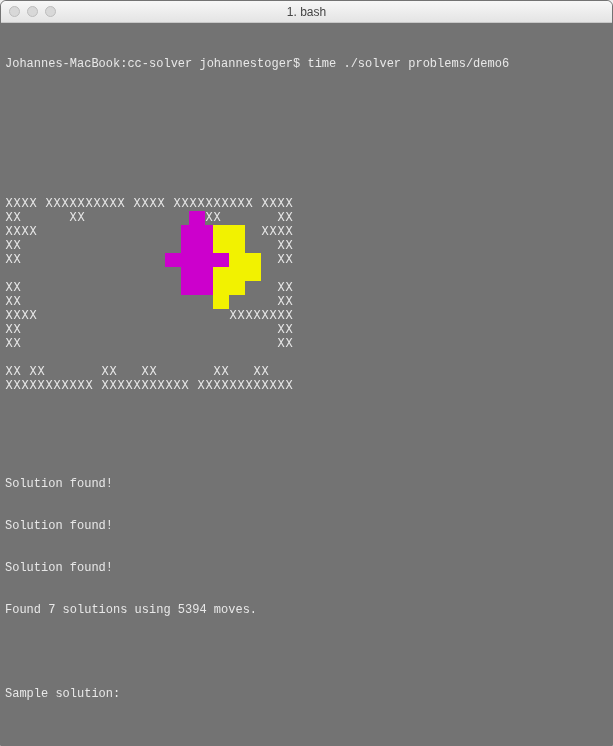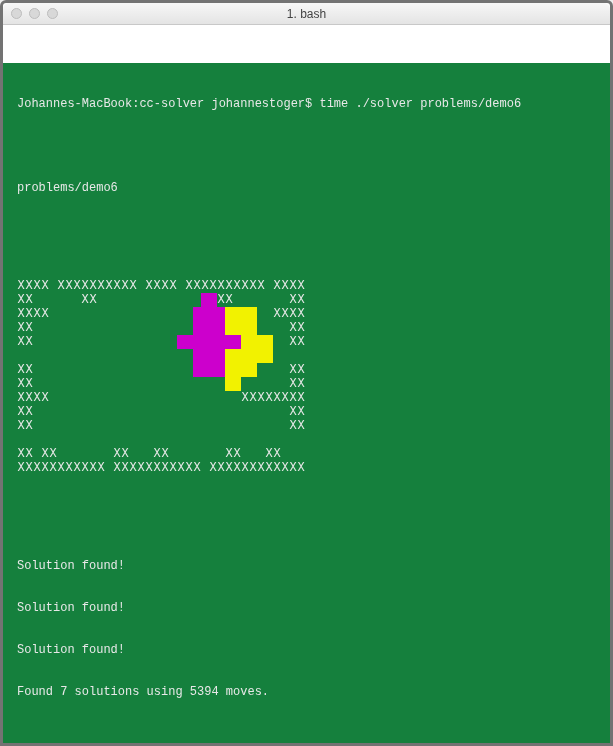--- a/index.html
+++ b/index.html
@@ -8,21 +8,21 @@
     font-family: Menlo, Monaco, "Courier New", monospace;
     font-size: 12px;
     width: 613px;
     height: 746px;
     overflow: hidden;
   }
   .window {
     width: 613px;
     height: 746px;
     background: #fff;
-    border: 3px solid #737373;
+    border: 1px solid #737373;
     border-radius: 6px 6px 0 0;
     display: flex;
     flex-direction: column;
   }
   .titlebar {
     height: 22px;
     background: linear-gradient(#f7f7f7, #e4e4e4);
     border-bottom: 1px solid #c8c8c8;
     display: flex;
     align-items: center;
@@ -46,27 +46,26 @@
     position: absolute;
     left: 0; right: 0;
     text-align: center;
     font-family: "Helvetica Neue", Arial, sans-serif;
     font-size: 12px;
     color: #444;
     pointer-events: none;
   }
   .terminal {
     flex: 1;
-    background: #15803d;
+    background: #737373;
     color: #e8e8e8;
-    padding: 6px 14px;
+    padding: 6px 4px;
     overflow: hidden;
     line-height: 14px;
     white-space: pre;
-    margin-top: 38px;
   }
   .line { display: block; min-height: 14px; }
   .grid { display: block; }
   .grid-row { display: flex; height: 14px; }
   .cell {
     width: 8px;
     height: 14px;
     text-align: center;
     color: #e8e8e8;
     font-size: 12px;
@@ -83,31 +82,31 @@
       <span></span>
       <span></span>
       <span></span>
     </div>
     <div class="title">1. bash</div>
   </div>
 
   <div class="terminal">
     <span class="line prompt"><span class="host">Johannes-MacBook:cc-solver johannestoger$ time ./solver problems/demo6</span></span>
     <span class="line"></span>
-    <span class="line">problems/demo6</span>
     <span class="line"></span>
 
     <div class="grid" id="grid-problem"><div class="grid-row"><span class="cell">X</span><span class="cell">X</span><span class="cell">X</span><span class="cell">X</span><span class="cell"> </span><span class="cell">X</span><span class="cell">X</span><span class="cell">X</span><span class="cell">X</span><span class="cell">X</span><span class="cell">X</span><span class="cell">X</span><span class="cell">X</span><span class="cell">X</span><span class="cell">X</span><span class="cell"> </span><span class="cell">X</span><span class="cell">X</span><span class="cell">X</span><span class="cell">X</span><span class="cell"> </span><span class="cell">X</span><span class="cell">X</span><span class="cell">X</span><span class="cell">X</span><span class="cell">X</span><span class="cell">X</span><span class="cell">X</span><span class="cell">X</span><span class="cell">X</span><span class="cell">X</span><span class="cell"> </span><span class="cell">X</span><span class="cell">X</span><span class="cell">X</span><span class="cell">X</span></div><div class="grid-row"><span class="cell">X</span><span class="cell">X</span><span class="cell"> </span><span class="cell"> </span><span class="cell"> </span><span class="cell"> </span><span class="cell"> </span><span class="cell"> </span><span class="cell">X</span><span class="cell">X</span><span class="cell"> </span><span class="cell"> </span><span class="cell"> </span><span class="cell"> </span><span class="cell"> </span><span class="cell"> </span><span class="cell"> </span><span class="cell"> </span><span class="cell"> </span><span class="cell"> </span><span class="cell"> </span><span class="cell"> </span><span class="cell"> </span><span class="cell" style="background: rgb(204, 0, 204);"> </span><span class="cell" style="background: rgb(204, 0, 204);"> </span><span class="cell">X</span><span class="cell">X</span><span class="cell"> </span><span class="cell"> </span><span class="cell"> </span><span class="cell"> </span><span class="cell"> </span><span class="cell"> </span><span class="cell"> </span><span class="cell">X</span><span class="cell">X</span></div><div class="grid-row"><span class="cell">X</span><span class="cell">X</span><span class="cell">X</span><span class="cell">X</span><span class="cell"> </span><span class="cell"> </span><span class="cell"> </span><span class="cell"> </span><span class="cell"> </span><span class="cell"> </span><span class="cell"> </span><span class="cell"> </span><span class="cell"> </span><span class="cell"> </span><span class="cell"> </span><span class="cell"> </span><span class="cell"> </span><span class="cell"> </span><span class="cell"> </span><span class="cell"> </span><span class="cell"> </span><span class="cell"> </span><span class="cell" style="background: rgb(204, 0, 204);"> </span><span class="cell" style="background: rgb(204, 0, 204);"> </span><span class="cell" style="background: rgb(204, 0, 204);"> </span><span class="cell" style="background: rgb(204, 0, 204);"> </span><span class="cell" style="background: rgb(242, 242, 0);"> </span><span class="cell" style="background: rgb(242, 242, 0);"> </span><span class="cell" style="background: rgb(242, 242, 0);"> </span><span class="cell" style="background: rgb(242, 242, 0);"> </span><span class="cell"> </span><span class="cell"> </span><span class="cell">X</span><span class="cell">X</span><span class="cell">X</span><span class="cell">X</span></div><div class="grid-row"><span class="cell">X</span><span class="cell">X</span><span class="cell"> </span><span class="cell"> </span><span class="cell"> </span><span class="cell"> </span><span class="cell"> </span><span class="cell"> </span><span class="cell"> </span><span class="cell"> </span><span class="cell"> </span><span class="cell"> </span><span class="cell"> </span><span class="cell"> </span><span class="cell"> </span><span class="cell"> </span><span class="cell"> </span><span class="cell"> </span><span class="cell"> </span><span class="cell"> </span><span class="cell"> </span><span class="cell"> </span><span class="cell" style="background: rgb(204, 0, 204);"> </span><span class="cell" style="background: rgb(204, 0, 204);"> </span><span class="cell" style="background: rgb(204, 0, 204);"> </span><span class="cell" style="background: rgb(204, 0, 204);"> </span><span class="cell" style="background: rgb(242, 242, 0);"> </span><span class="cell" style="background: rgb(242, 242, 0);"> </span><span class="cell" style="background: rgb(242, 242, 0);"> </span><span class="cell" style="background: rgb(242, 242, 0);"> </span><span class="cell"> </span><span class="cell"> </span><span class="cell"> </span><span class="cell"> </span><span class="cell">X</span><span class="cell">X</span></div><div class="grid-row"><span class="cell">X</span><span class="cell">X</span><span class="cell"> </span><span class="cell"> </span><span class="cell"> </span><span class="cell"> </span><span class="cell"> </span><span class="cell"> </span><span class="cell"> </span><span class="cell"> </span><span class="cell"> </span><span class="cell"> </span><span class="cell"> </span><span class="cell"> </span><span class="cell"> </span><span class="cell"> </span><span class="cell"> </span><span class="cell"> </span><span class="cell"> </span><span class="cell"> </span><span class="cell" style="background: rgb(204, 0, 204);"> </span><span class="cell" style="background: rgb(204, 0, 204);"> </span><span class="cell" style="background: rgb(204, 0, 204);"> </span><span class="cell" style="background: rgb(204, 0, 204);"> </span><span class="cell" style="background: rgb(204, 0, 204);"> </span><span class="cell" style="background: rgb(204, 0, 204);"> </span><span class="cell" style="background: rgb(204, 0, 204);"> </span><span class="cell" style="background: rgb(204, 0, 204);"> </span><span class="cell" style="background: rgb(242, 242, 0);"> </span><span class="cell" style="background: rgb(242, 242, 0);"> </span><span class="cell" style="background: rgb(242, 242, 0);"> </span><span class="cell" style="background: rgb(242, 242, 0);"> </span><span class="cell"> </span><span class="cell"> </span><span class="cell">X</span><span class="cell">X</span></div><div class="grid-row"><span class="cell"> </span><span class="cell"> </span><span class="cell"> </span><span class="cell"> </span><span class="cell"> </span><span class="cell"> </span><span class="cell"> </span><span class="cell"> </span><span class="cell"> </span><span class="cell"> </span><span class="cell"> </span><span class="cell"> </span><span class="cell"> </span><span class="cell"> </span><span class="cell"> </span><span class="cell"> </span><span class="cell"> </span><span class="cell"> </span><span class="cell"> </span><span class="cell"> </span><span class="cell"> </span><span class="cell"> </span><span class="cell" style="background: rgb(204, 0, 204);"> </span><span class="cell" style="background: rgb(204, 0, 204);"> </span><span class="cell" style="background: rgb(204, 0, 204);"> </span><span class="cell" style="background: rgb(204, 0, 204);"> </span><span class="cell" style="background: rgb(242, 242, 0);"> </span><span class="cell" style="background: rgb(242, 242, 0);"> </span><span class="cell" style="background: rgb(242, 242, 0);"> </span><span class="cell" style="background: rgb(242, 242, 0);"> </span><span class="cell" style="background: rgb(242, 242, 0);"> </span><span class="cell" style="background: rgb(242, 242, 0);"> </span><span class="cell"> </span><span class="cell"> </span><span class="cell"> </span><span class="cell"> </span></div><div class="grid-row"><span class="cell">X</span><span class="cell">X</span><span class="cell"> </span><span class="cell"> </span><span class="cell"> </span><span class="cell"> </span><span class="cell"> </span><span class="cell"> </span><span class="cell"> </span><span class="cell"> </span><span class="cell"> </span><span class="cell"> </span><span class="cell"> </span><span class="cell"> </span><span class="cell"> </span><span class="cell"> </span><span class="cell"> </span><span class="cell"> </span><span class="cell"> </span><span class="cell"> </span><span class="cell"> </span><span class="cell"> </span><span class="cell" style="background: rgb(204, 0, 204);"> </span><span class="cell" style="background: rgb(204, 0, 204);"> </span><span class="cell" style="background: rgb(204, 0, 204);"> </span><span class="cell" style="background: rgb(204, 0, 204);"> </span><span class="cell" style="background: rgb(242, 242, 0);"> </span><span class="cell" style="background: rgb(242, 242, 0);"> </span><span class="cell" style="background: rgb(242, 242, 0);"> </span><span class="cell" style="background: rgb(242, 242, 0);"> </span><span class="cell"> </span><span class="cell"> </span><span class="cell"> </span><span class="cell"> </span><span class="cell">X</span><span class="cell">X</span></div><div class="grid-row"><span class="cell">X</span><span class="cell">X</span><span class="cell"> </span><span class="cell"> </span><span class="cell"> </span><span class="cell"> </span><span class="cell"> </span><span class="cell"> </span><span class="cell"> </span><span class="cell"> </span><span class="cell"> </span><span class="cell"> </span><span class="cell"> </span><span class="cell"> </span><span class="cell"> </span><span class="cell"> </span><span class="cell"> </span><span class="cell"> </span><span class="cell"> </span><span class="cell"> </span><span class="cell"> </span><span class="cell"> </span><span class="cell"> </span><span class="cell"> </span><span class="cell"> </span><span class="cell"> </span><span class="cell" style="background: rgb(242, 242, 0);"> </span><span class="cell" style="background: rgb(242, 242, 0);"> </span><span class="cell"> </span><span class="cell"> </span><span class="cell"> </span><span class="cell"> </span><span class="cell"> </span><span class="cell"> </span><span class="cell">X</span><span class="cell">X</span></div><div class="grid-row"><span class="cell">X</span><span class="cell">X</span><span class="cell">X</span><span class="cell">X</span><span class="cell"> </span><span class="cell"> </span><span class="cell"> </span><span class="cell"> </span><span class="cell"> </span><span class="cell"> </span><span class="cell"> </span><span class="cell"> </span><span class="cell"> </span><span class="cell"> </span><span class="cell"> </span><span class="cell"> </span><span class="cell"> </span><span class="cell"> </span><span class="cell"> </span><span class="cell"> </span><span class="cell"> </span><span class="cell"> </span><span class="cell"> </span><span class="cell"> </span><span class="cell"> </span><span class="cell"> </span><span class="cell"> </span><span class="cell"> </span><span class="cell">X</span><span class="cell">X</span><span class="cell">X</span><span class="cell">X</span><span class="cell">X</span><span class="cell">X</span><span class="cell">X</span><span class="cell">X</span></div><div class="grid-row"><span class="cell">X</span><span class="cell">X</span><span class="cell"> </span><span class="cell"> </span><span class="cell"> </span><span class="cell"> </span><span class="cell"> </span><span class="cell"> </span><span class="cell"> </span><span class="cell"> </span><span class="cell"> </span><span class="cell"> </span><span class="cell"> </span><span class="cell"> </span><span class="cell"> </span><span class="cell"> </span><span class="cell"> </span><span class="cell"> </span><span class="cell"> </span><span class="cell"> </span><span class="cell"> </span><span class="cell"> </span><span class="cell"> </span><span class="cell"> </span><span class="cell"> </span><span class="cell"> </span><span class="cell"> </span><span class="cell"> </span><span class="cell"> </span><span class="cell"> </span><span class="cell"> </span><span class="cell"> </span><span class="cell"> </span><span class="cell"> </span><span class="cell">X</span><span class="cell">X</span></div><div class="grid-row"><span class="cell">X</span><span class="cell">X</span><span class="cell"> </span><span class="cell"> </span><span class="cell"> </span><span class="cell"> </span><span class="cell"> </span><span class="cell"> </span><span class="cell"> </span><span class="cell"> </span><span class="cell"> </span><span class="cell"> </span><span class="cell"> </span><span class="cell"> </span><span class="cell"> </span><span class="cell"> </span><span class="cell"> </span><span class="cell"> </span><span class="cell"> </span><span class="cell"> </span><span class="cell"> </span><span class="cell"> </span><span class="cell"> </span><span class="cell"> </span><span class="cell"> </span><span class="cell"> </span><span class="cell"> </span><span class="cell"> </span><span class="cell"> </span><span class="cell"> </span><span class="cell"> </span><span class="cell"> </span><span class="cell"> </span><span class="cell"> </span><span class="cell">X</span><span class="cell">X</span></div><div class="grid-row"><span class="cell"> </span><span class="cell"> </span><span class="cell"> </span><span class="cell"> </span><span class="cell"> </span><span class="cell"> </span><span class="cell"> </span><span class="cell"> </span><span class="cell"> </span><span class="cell"> </span><span class="cell"> </span><span class="cell"> </span><span class="cell"> </span><span class="cell"> </span><span class="cell"> </span><span class="cell"> </span><span class="cell"> </span><span class="cell"> </span><span class="cell"> </span><span class="cell"> </span><span class="cell"> </span><span class="cell"> </span><span class="cell"> </span><span class="cell"> </span><span class="cell"> </span><span class="cell"> </span><span class="cell"> </span><span class="cell"> </span><span class="cell"> </span><span class="cell"> </span><span class="cell"> </span><span class="cell"> </span><span class="cell"> </span><span class="cell"> </span><span class="cell"> </span><span class="cell"> </span></div><div class="grid-row"><span class="cell">X</span><span class="cell">X</span><span class="cell"> </span><span class="cell">X</span><span class="cell">X</span><span class="cell"> </span><span class="cell"> </span><span class="cell"> </span><span class="cell"> </span><span class="cell"> </span><span class="cell"> </span><span class="cell"> </span><span class="cell">X</span><span class="cell">X</span><span class="cell"> </span><span class="cell"> </span><span class="cell"> </span><span class="cell">X</span><span class="cell">X</span><span class="cell"> </span><span class="cell"> </span><span class="cell"> </span><span class="cell"> </span><span class="cell"> </span><span class="cell"> </span><span class="cell"> </span><span class="cell">X</span><span class="cell">X</span><span class="cell"> </span><span class="cell"> </span><span class="cell"> </span><span class="cell">X</span><span class="cell">X</span><span class="cell"> </span><span class="cell"> </span><span class="cell"> </span></div><div class="grid-row"><span class="cell">X</span><span class="cell">X</span><span class="cell">X</span><span class="cell">X</span><span class="cell">X</span><span class="cell">X</span><span class="cell">X</span><span class="cell">X</span><span class="cell">X</span><span class="cell">X</span><span class="cell">X</span><span class="cell"> </span><span class="cell">X</span><span class="cell">X</span><span class="cell">X</span><span class="cell">X</span><span class="cell">X</span><span class="cell">X</span><span class="cell">X</span><span class="cell">X</span><span class="cell">X</span><span class="cell">X</span><span class="cell">X</span><span class="cell"> </span><span class="cell">X</span><span class="cell">X</span><span class="cell">X</span><span class="cell">X</span><span class="cell">X</span><span class="cell">X</span><span class="cell">X</span><span class="cell">X</span><span class="cell">X</span><span class="cell">X</span><span class="cell">X</span><span class="cell">X</span></div></div>
 
     <span class="line"></span>
     <span class="line">Solution found!</span>
     <span class="line">Solution found!</span>
     <span class="line">Solution found!</span>
     <span class="line">Found 7 solutions using 5394 moves.</span>
     <span class="line"></span>
+    <span class="line">Sample solution:</span>
 
     
 
     
     
     
     
     
     
   </div>

